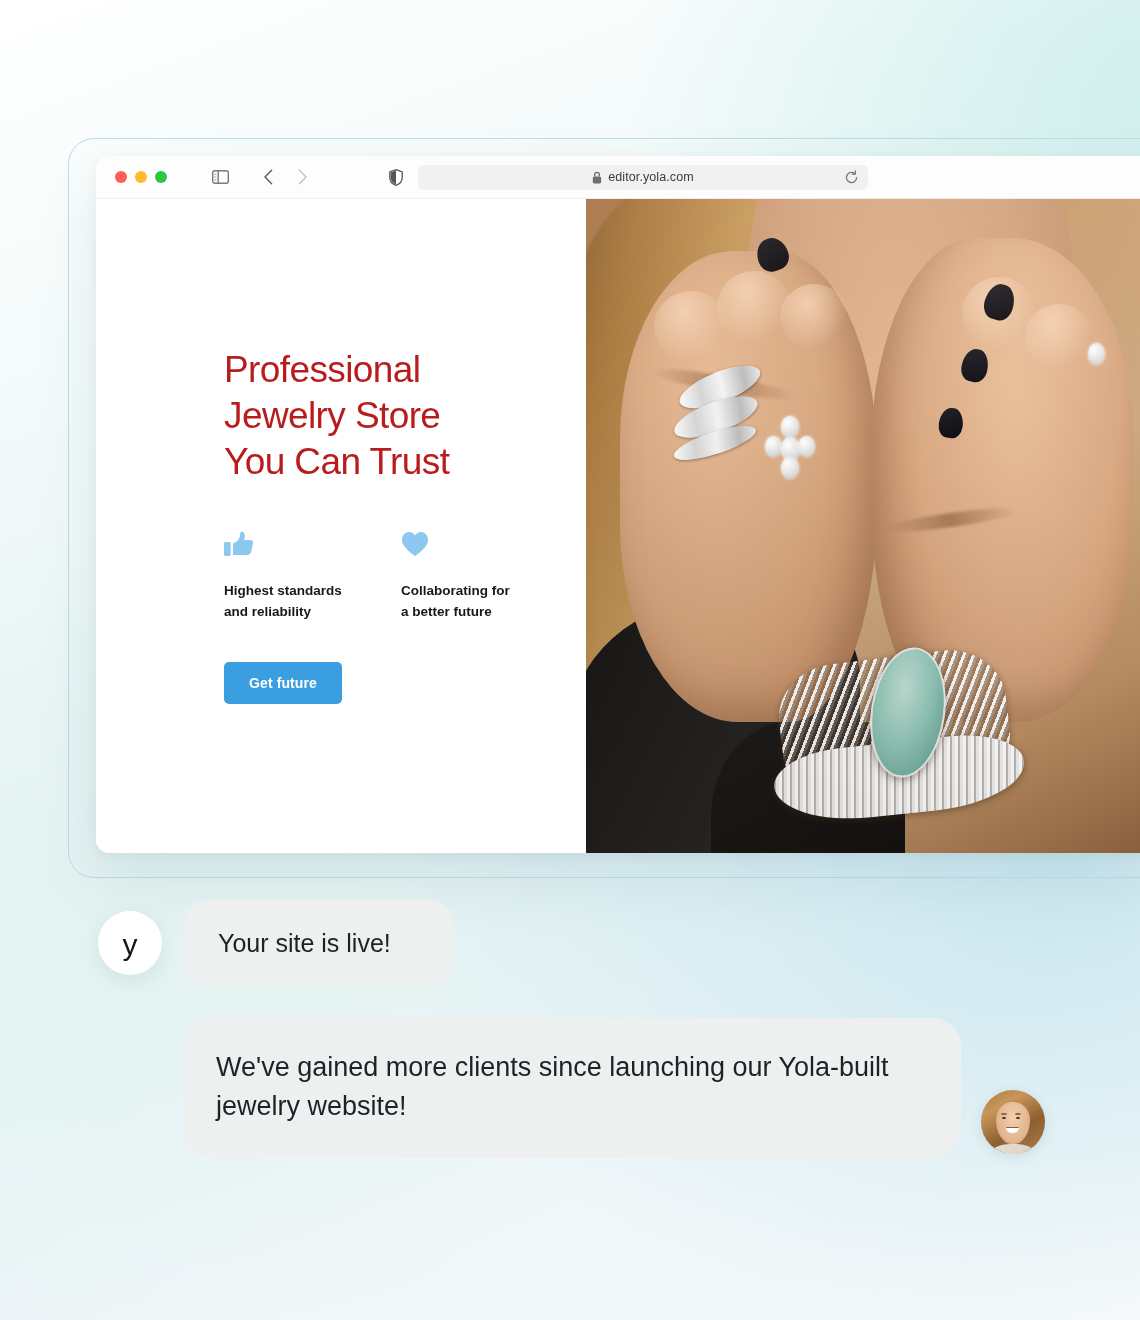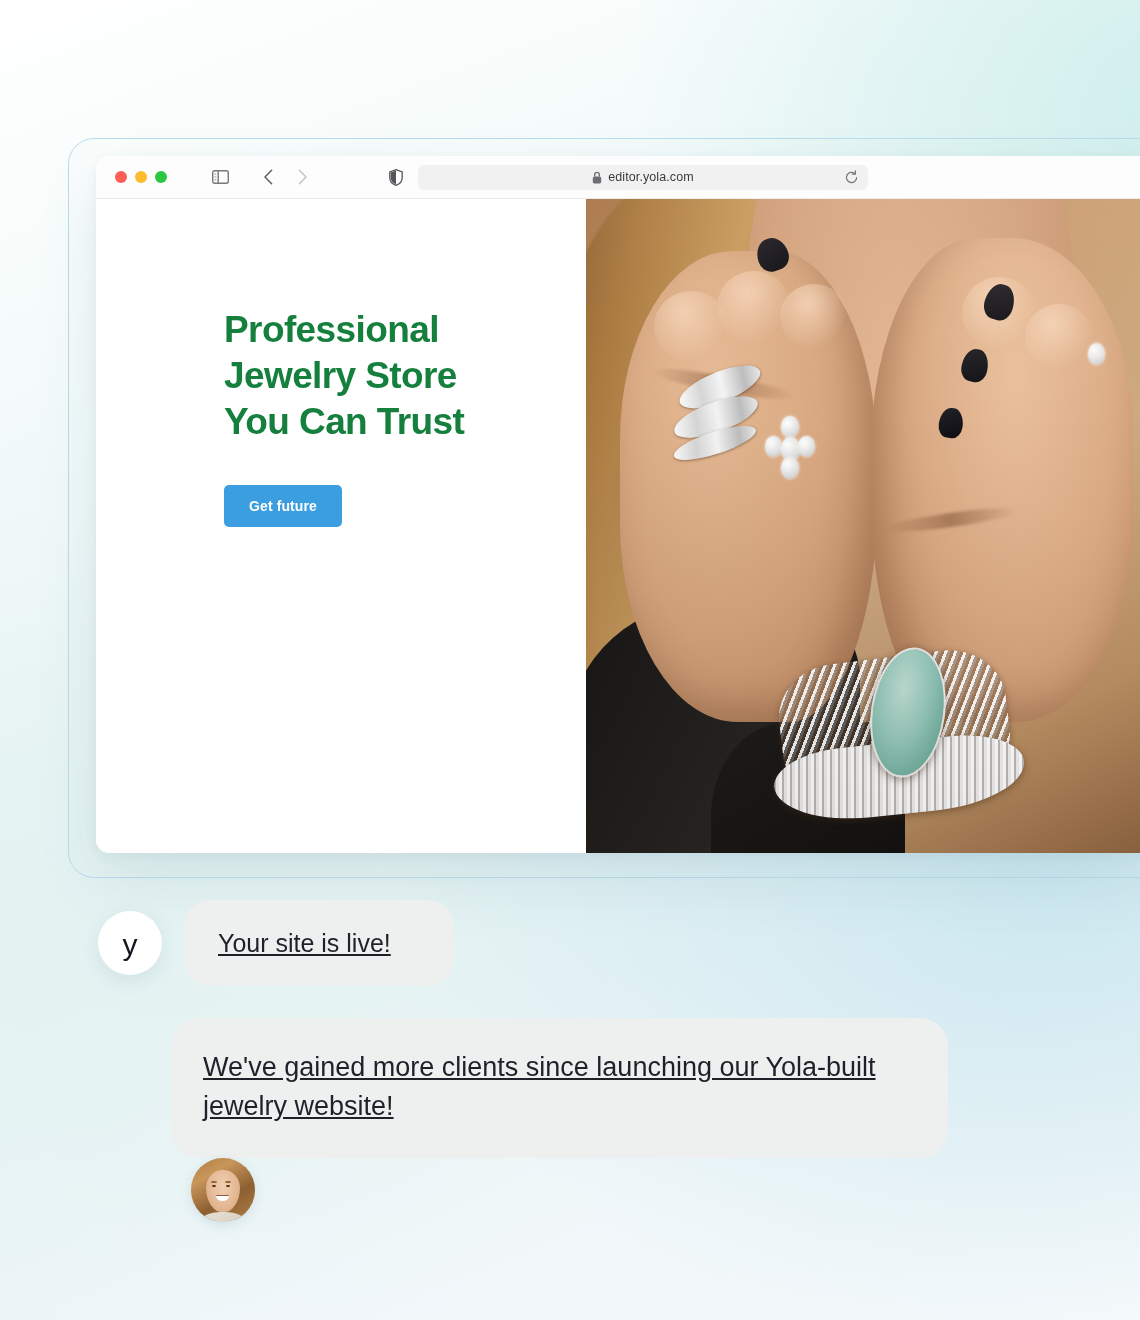--- a/index.html
+++ b/index.html
@@ -111,25 +111,26 @@
   .hero-left {
     width: 490px;
     flex: none;
     padding: 108px 0 0 128px;
     background: #fff;
   }
 
   .hero-title {
     font-size: 37px;
     line-height: 1.24;
-    font-weight: 700;
-    color: #15803d;
+    font-weight: 400;
+    color: #b91c1c;
     letter-spacing: -0.6px;
     white-space: pre-line;
     max-width: 300px;
+    margin-top: 40px;
   }
 
   .hero-sub {
     margin-top: 29px;
     font-size: 14.5px;
     line-height: 1.65;
     color: #8a8f94;
     max-width: 282px;
   }
 
@@ -338,32 +339,31 @@
     color: #13171f;
     line-height: 1;
     font-family: "Liberation Sans", sans-serif;
     transform: translateY(2px);
   }
 
   .bubble {
     background: #eef0f0;
     border-radius: 26px;
     color: #1d2229;
-    text-decoration: underline;
   }
   .bubble-1 {
     margin-left: 22px;
     padding: 28px 34px;
     font-size: 25px;
     line-height: 1.2;
     min-width: 270px;
     border-radius: 26px 26px 26px 26px;
   }
 
-  .row2 { position: absolute; left: 171px; top: 128px; display: flex; align-items: flex-start; flex-direction: column; }
+  .row2 { position: absolute; left: 184px; top: 128px; display: flex; align-items: flex-end; }
   .bubble-2 {
     width: 777px;
     padding: 30px 32px 32px 32px;
     font-size: 27px;
     line-height: 1.45;
     border-radius: 28px;
   }
 
   .avatar-photo {
     width: 64px; height: 64px;
@@ -486,20 +486,43 @@
       </div>
     </div>
 
     <div class="page">
 
       <div class="hero-left">
         <h1 class="hero-title">Professional
 Jewelry Store
 You Can Trust</h1>
 
+        <div class="features">
+
+          <div class="feature">
+            <span class="feat-icon">
+              <svg width="30" height="29" viewBox="0 0 30 29" fill="#8cc8ef">
+                <rect x="0" y="11" width="6.6" height="14" rx="1.4"></rect>
+                <path d="M9 25 V12.4 c3.1-1 5.1-3 6.3-5.5 0.7-1.5 0.8-3 0.8-4.3 0-1.3 1-2.1 2.1-1.9 1.6 0.3 2.6 1.9 2.6 4.2 0 1.5-0.4 3-0.9 4.1h6.2 c1.9 0 3.3 1.6 2.9 3.4l-1.8 8.4 c-0.4 1.9-2 3.2-3.9 3.2 H9 Z"></path>
+              </svg>
+            </span>
+            <div class="feat-label">Highest standards
+and reliability</div>
+          </div>
+
+          <div class="feature">
+            <span class="feat-icon">
+              <svg width="28" height="26" viewBox="0 0 28 26" fill="#8cc8ef">
+                <path d="M14 25.2 C12.6 24 2.2 16.9 1.1 10.5 0.2 5.3 3.5 1 8 1 c2.6 0 4.8 1.4 6 3.5 C15.2 2.4 17.4 1 20 1 c4.5 0 7.8 4.3 6.9 9.5 -1.1 6.4-11.5 13.5-12.9 14.7 Z"></path>
+              </svg>
+            </span>
+            <div class="feat-label">Collaborating for
+a better future</div>
+          </div>
+        </div>
 
         <button class="cta">Get future</button>
       </div>
 
       <div class="hero-photo">
         <div class="ph bg-blur"></div>
         <div class="ph hair"></div>
         <div class="ph hair2"></div>
         <div class="ph face"></div>
         <div class="ph nose"></div>

